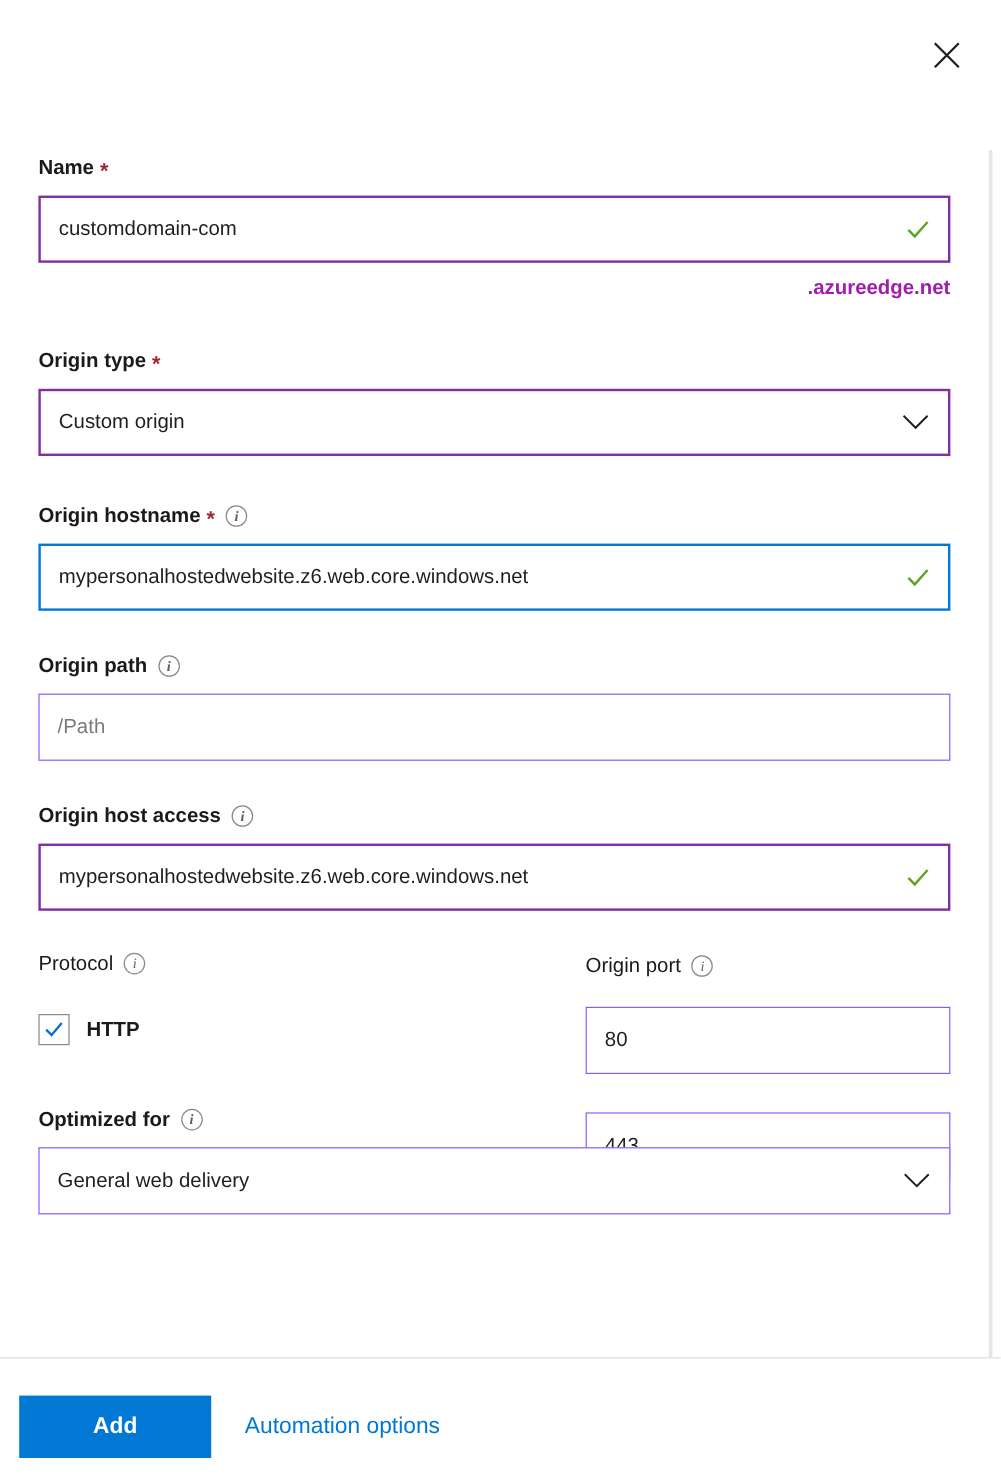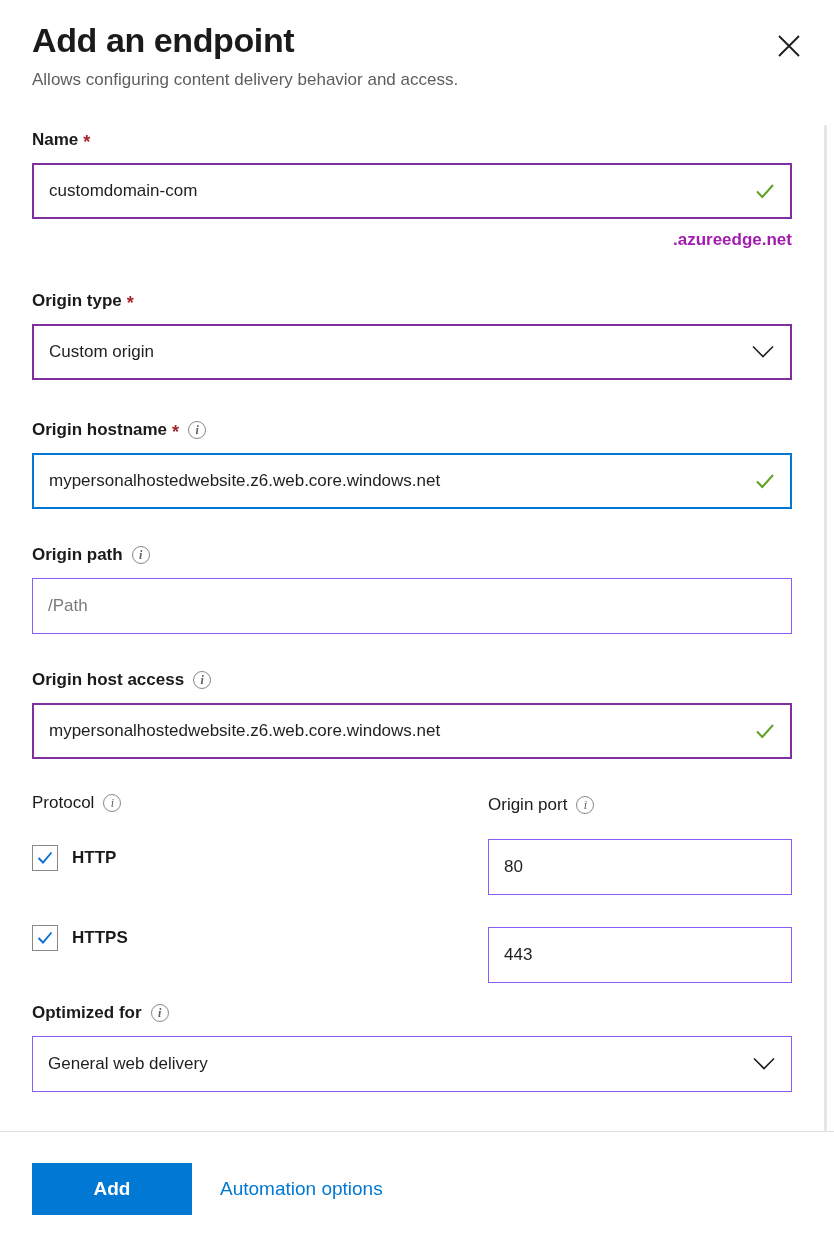--- a/index.html
+++ b/index.html
@@ -191,21 +191,21 @@
 
   
   .divider {
     position: absolute;
     left: 0;
     top: 1131px;
     width: 834px;
     height: 1px;
     background: #e1dfdd;
   }
-  .footer { position: absolute; left: 32px; top: 1163px; display: flex; align-items: center; }
+  .footer { position: absolute; left: 16px; top: 1163px; display: flex; align-items: center; }
   .btn-primary {
     width: 160px;
     height: 52px;
     background: #0078d4;
     color: #ffffff;
     border: none;
     font-family: "Liberation Sans", sans-serif;
     font-size: 19px;
     font-weight: bold;
     cursor: pointer;
@@ -221,24 +221,20 @@
     padding: 0;
   }
 </style>
 </head>
 <body>
 
 <div class="blade">
 
   <div class="scroll-track"></div>
 
-  <div class="hdr">
-    <div class="hdr-title">Add an endpoint</div>
-    <div class="hdr-sub">Allows configuring content delivery behavior and access.</div>
-  </div>
 
   <button class="close-btn" aria-label="Close">
     <svg width="24" height="24" viewBox="0 0 24 24">
       <path d="M2 2 L22 22 M22 2 L2 22" stroke="#201f1e" stroke-width="1.9" fill="none"></path>
     </svg>
   </button>
 
   <div class="form">
 
     <div class="field">
@@ -323,28 +319,20 @@
 
         <div class="cbrow" style="margin-top:28px;">
           <span class="cbox">
             <svg width="18" height="18" viewBox="0 0 18 18">
               <path d="M2.5 9 L7 13.5 L15.5 3.5" stroke="#0b6dcd" stroke-width="1.9" fill="none"></path>
             </svg>
           </span>
           <span class="cb-label">HTTP</span>
         </div>
 
-        <div class="cbrow" style="margin-top:50px;">
-          <span class="cbox">
-            <svg width="18" height="18" viewBox="0 0 18 18">
-              <path d="M2.5 9 L7 13.5 L15.5 3.5" stroke="#0b6dcd" stroke-width="1.9" fill="none"></path>
-            </svg>
-          </span>
-          <span class="cb-label">HTTPS</span>
-        </div>
       </div>
 
       <div class="col-r">
         <div class="lbl normal">
           <span>Origin port</span>
           <span class="info-icon">
               <span>i</span>
             </span>
         </div>
 

